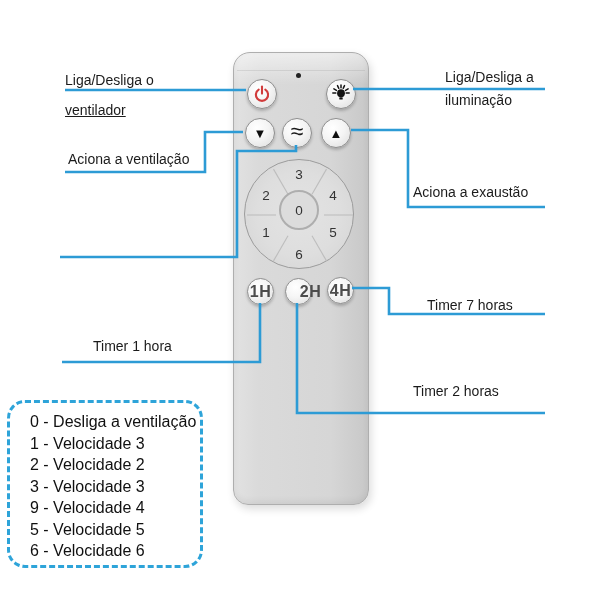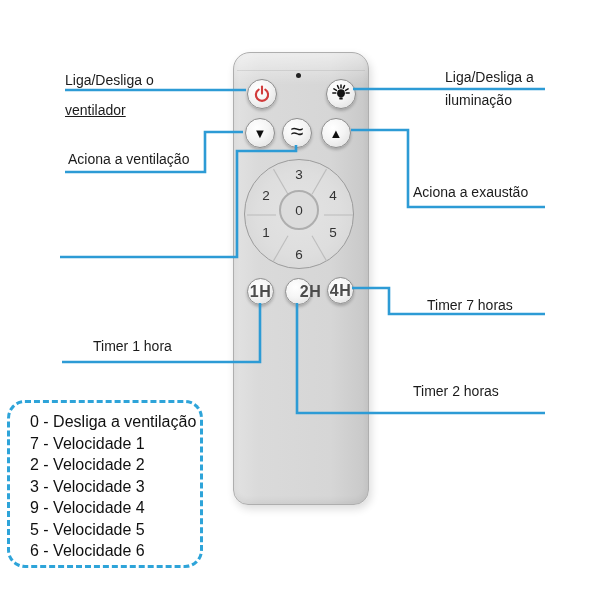--- a/index.html
+++ b/index.html
@@ -178,21 +178,21 @@
 
 
   <div class="lbl" style="left:93px;top:338px;">Timer 1 hora</div>
 
   <div class="lbl" style="left:427px;top:297px;">Timer 7 horas</div>
 
   <div class="lbl" style="left:413px;top:383px;">Timer 2 horas</div>
 
   <div class="legend">
     <div class="legend-item">0 - Desliga a ventilação</div>
-    <div class="legend-item">7 - Velocidade 1</div>
+    <div class="legend-item">1 - Velocidade 3</div>
     <div class="legend-item">2 - Velocidade 2</div>
     <div class="legend-item">3 - Velocidade 3</div>
     <div class="legend-item">9 - Velocidade 4</div>
     <div class="legend-item">5 - Velocidade 5</div>
     <div class="legend-item">6 - Velocidade 6</div>
   </div>
 
 </div>
 
 </body></html>

